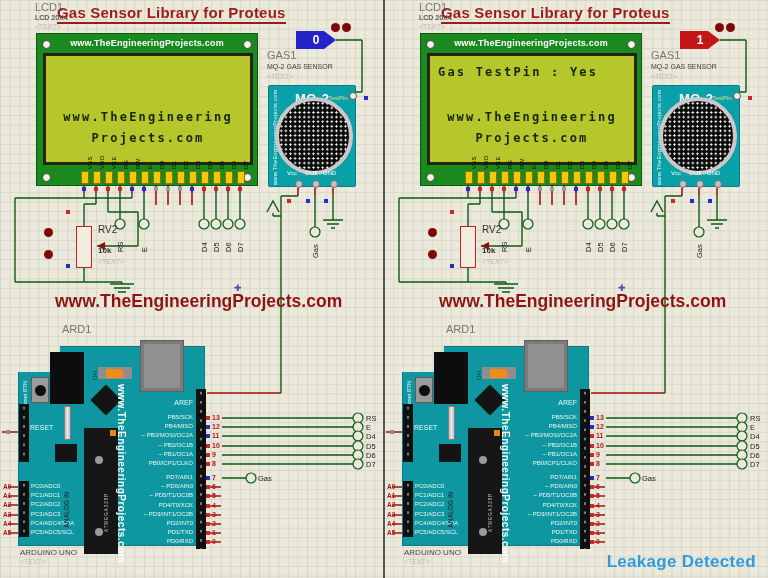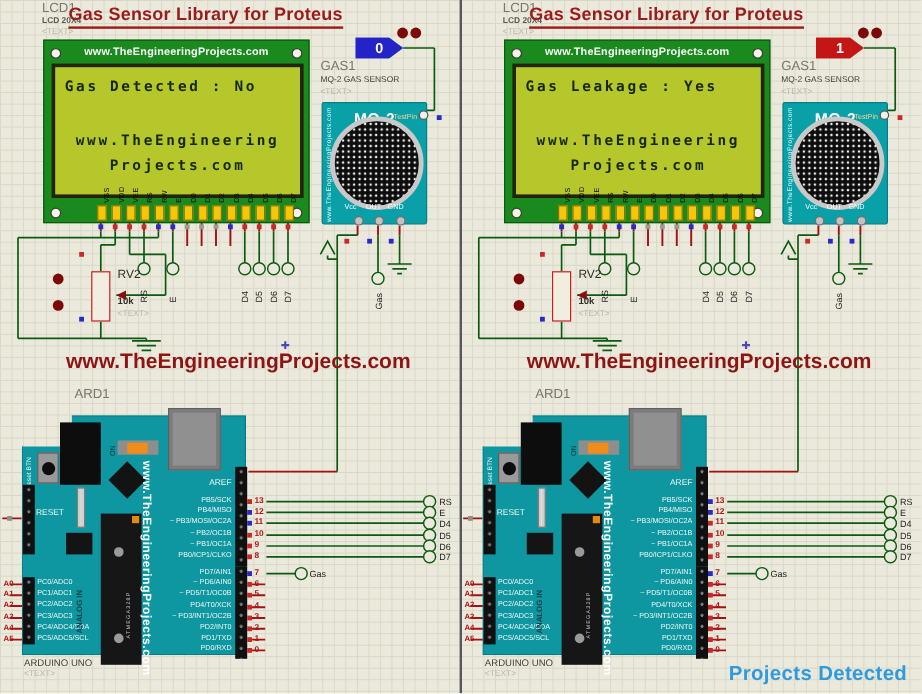--- a/index.html
+++ b/index.html
@@ -102,21 +102,20 @@
   <div class="abs title" style="left: 57px; top: 4px; color: rgb(155, 27, 27);">Gas Sensor Library for Proteus</div>
 
   <div class="abs lcd-board" style="left:36px;top:33px;width:222px;height:153px">
     <div class="lcd-header">www.TheEngineeringProjects.com</div>
     <div class="screw" style="left:5px;top:6px"></div>
     <div class="screw" style="left:206px;top:6px"></div>
     <div class="screw" style="left:5px;top:139px"></div>
     <div class="screw" style="left:206px;top:139px"></div>
     <div class="lcd-frame" style="left:6px;top:19px;width:210px;height:112px" actable="false">
       <div class="lcd-screen">
-        <div class="lcd-line" style="left:8px;top:9px">Gas Detected : No</div>
         <div class="lcd-line" style="left:0;top:54px;width:100%;text-align:center">www.TheEngineering</div>
         <div class="lcd-line" style="left:0;top:75px;width:100%;text-align:center">Projects.com</div>
       </div>
     </div>
     <div class="pad" style="left:44px;top:137px"></div>
     <div class="pad" style="left:56px;top:137px"></div>
     <div class="pad" style="left:68px;top:137px"></div>
     <div class="pad" style="left:80px;top:137px"></div>
     <div class="pad" style="left:92px;top:137px"></div>
     <div class="pad" style="left:104px;top:137px"></div>
@@ -337,21 +336,21 @@
   <div class="abs title" style="left: 57px; top: 4px; color: rgb(155, 27, 27);">Gas Sensor Library for Proteus</div>
 
   <div class="abs lcd-board" style="left:36px;top:33px;width:222px;height:153px">
     <div class="lcd-header">www.TheEngineeringProjects.com</div>
     <div class="screw" style="left:5px;top:6px"></div>
     <div class="screw" style="left:206px;top:6px"></div>
     <div class="screw" style="left:5px;top:139px"></div>
     <div class="screw" style="left:206px;top:139px"></div>
     <div class="lcd-frame" style="left:6px;top:19px;width:210px;height:112px" actable="false">
       <div class="lcd-screen">
-        <div class="lcd-line" style="left:8px;top:9px">Gas Leakage : Yes</div>
+        <div class="lcd-line" style="left:8px;top:9px">Gas TestPin : Yes</div>
         <div class="lcd-line" style="left:0;top:54px;width:100%;text-align:center">www.TheEngineering</div>
         <div class="lcd-line" style="left:0;top:75px;width:100%;text-align:center">Projects.com</div>
       </div>
     </div>
     <div class="pad" style="left:44px;top:137px"></div>
     <div class="pad" style="left:56px;top:137px"></div>
     <div class="pad" style="left:68px;top:137px"></div>
     <div class="pad" style="left:80px;top:137px"></div>
     <div class="pad" style="left:92px;top:137px"></div>
     <div class="pad" style="left:104px;top:137px"></div>
@@ -517,15 +516,15 @@
   <div class="ard-lbl" style="left:31px;top:492px">PC1/ADC1</div>
   <div class="ard-lbl" style="left:31px;top:501px">PC2/ADC2</div>
   <div class="ard-lbl" style="left:31px;top:511px">PC3/ADC3</div>
   <div class="ard-lbl" style="left:31px;top:520px">PC4/ADC4/SDA</div>
   <div class="ard-lbl" style="left:31px;top:529px">PC5/ADC5/SCL</div>
   <span class="vtext" style="left:63px;top:528px;font-size:6.5px;color:#14404a;font-weight:bold">ANALOG IN</span>
 
   <div class="abs" style="left:20px;top:548px;font-size:8px;color:#44443c">ARDUINO UNO</div>
   <div class="abs ph" style="left:20px;top:558px">&lt;TEXT&gt;</div>
 
-  <div class="status" style="left: 150px; top: 552px; width: 222px; color: rgb(47, 155, 223);">Projects Detected</div>
+  <div class="status" style="left: 150px; top: 552px; width: 222px; color: rgb(47, 155, 223);">Leakage Detected</div>
 </div>
 </div>
 
 </body></html>

